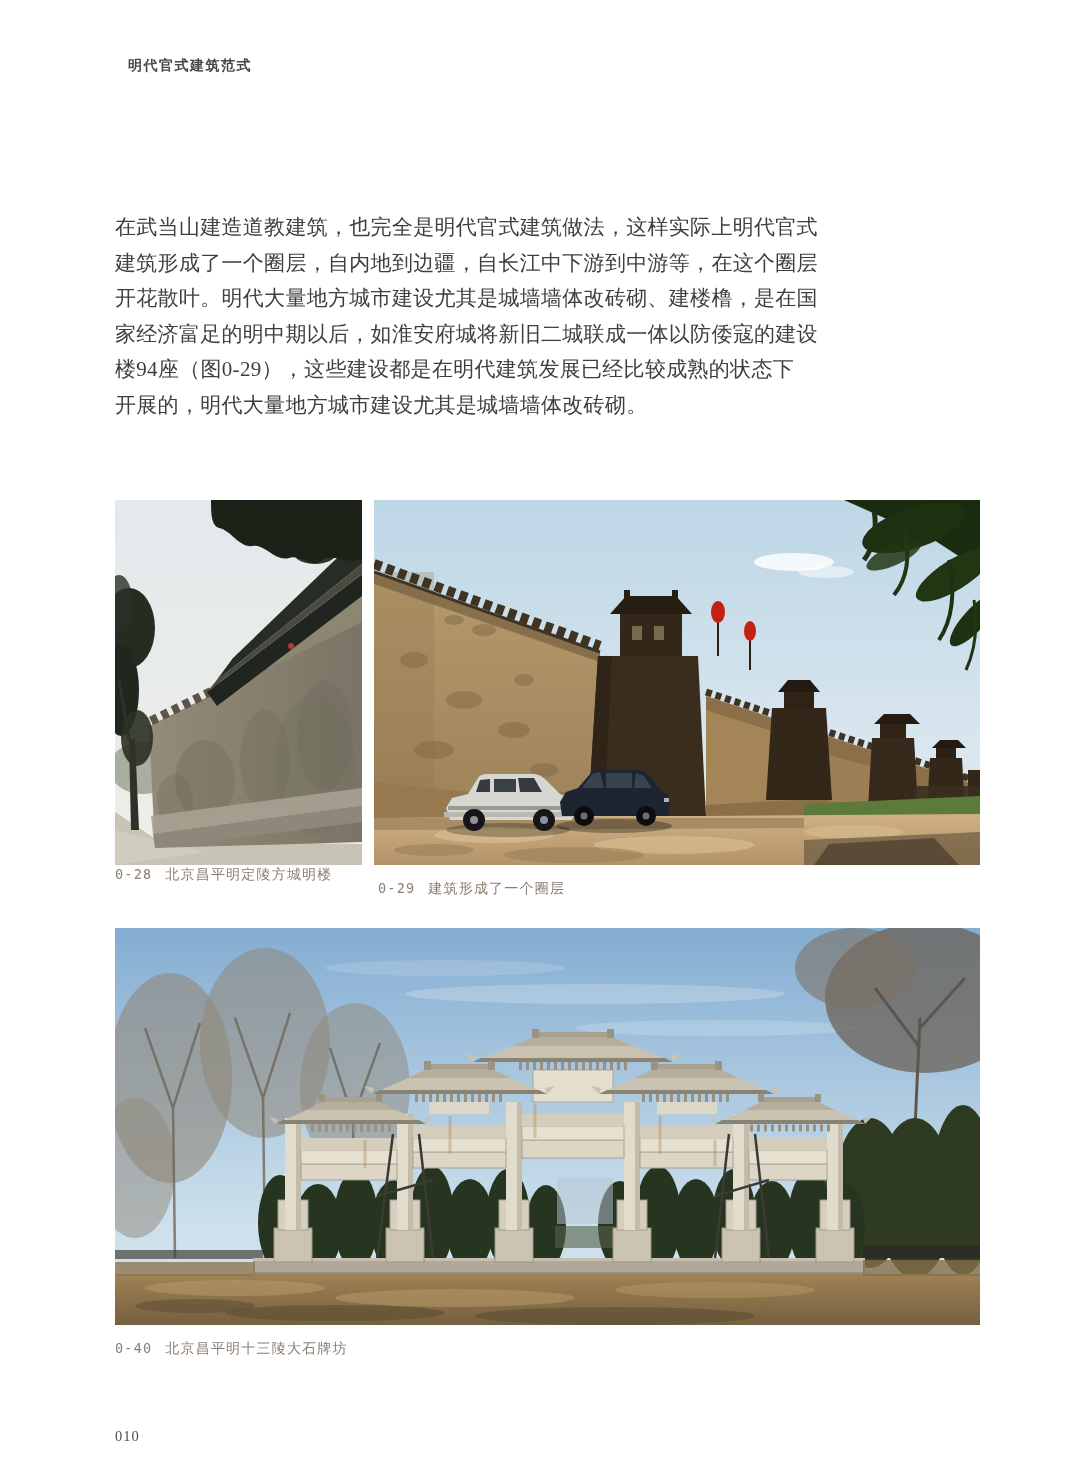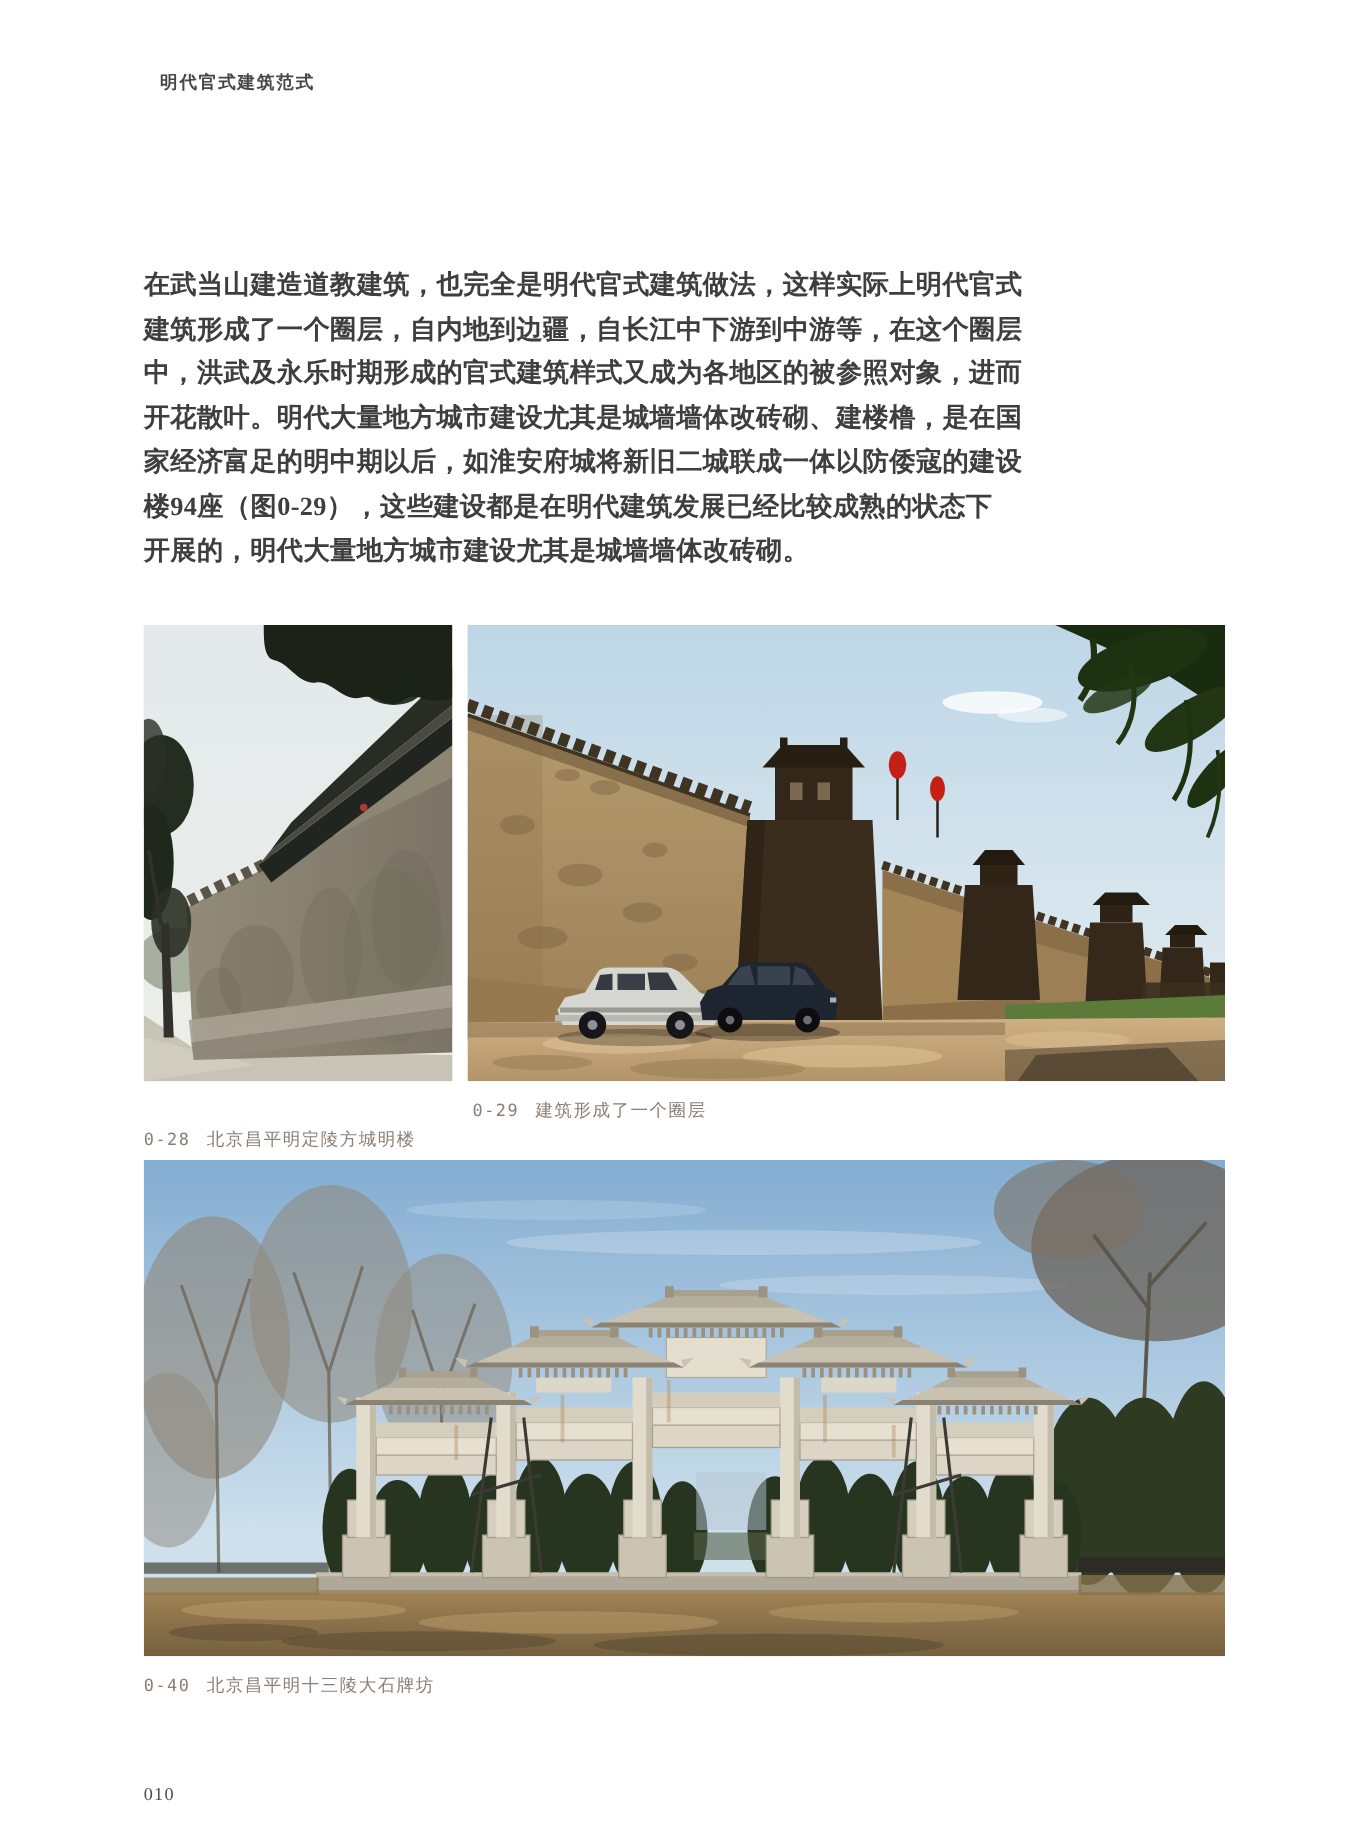--- a/index.html
+++ b/index.html
@@ -2,46 +2,45 @@
 <html><head>
 <meta charset="utf-8">
 <style>
   html,body{margin:0;padding:0;background:#ffffff;}
   .page{position:relative;width:1080px;height:1475px;background:#ffffff;overflow:hidden;
         font-family:"Liberation Serif","DejaVu Serif",serif;}
   .running-head{position:absolute;left:115px;top:57px;
         font-family:"Liberation Sans","DejaVu Sans",sans-serif;font-weight:bold;
         font-size:14px;letter-spacing:1.5px;color:#474747;padding-left:13px;}
   .para{position:absolute;left:115px;top:210px;font-size:21px;line-height:35.5px;
-        color:#3e3e3e;letter-spacing:0.3px;font-weight:bold;}
+        color:#3e3e3e;letter-spacing:0.3px;}
   .para .line{white-space:pre;height:35.5px;}
   .fig{position:absolute;overflow:hidden;background:#dfe5e6;}
   #fig28{left:115px;top:500px;width:247px;height:365px;}
   #fig29{left:374px;top:500px;width:606px;height:365px;}
   #fig30{left:115px;top:928px;width:865px;height:397px;}
   .fig svg{display:block;width:100%;height:100%;}
   .caption{position:absolute;font-size:14px;color:#8b7e72;letter-spacing:1.2px;}
   .cap-label{margin-right:13px;font-family:"DejaVu Sans Mono","Liberation Mono",monospace;font-size:13.5px;}
-  #cap28{left:115px;top:903px;text-align:right;}
+  #cap28{left:115px;top:866px;text-align:right;}
   #cap29{left:378px;top:880px;}
   #cap30{left:115px;top:1340px;}
   .page-number{position:absolute;left:115px;top:1386px;font-size:14.5px;color:#4c4c4c;
         letter-spacing:1px;font-family:"Liberation Serif","DejaVu Serif",serif;margin-top:42px;}
 </style>
 </head>
 <body>
 
 <div class="page">
 
   <div class="running-head">明代官式建筑范式</div>
 
   <div class="para">
     <div class="line">在武当山建造道教建筑，也完全是明代官式建筑做法，这样实际上明代官式</div>
     <div class="line">建筑形成了一个圈层，自内地到边疆，自长江中下游到中游等，在这个圈层</div>
-    <div class="line">中，洪武及永乐时期形成的官式建筑样式又成为各地区的被参照对象，进而</div>
     <div class="line">开花散叶。明代大量地方城市建设尤其是城墙墙体改砖砌、建楼橹，是在国</div>
     <div class="line">家经济富足的明中期以后，如淮安府城将新旧二城联成一体以防倭寇的建设</div>
     <div class="line">楼94座（图0-29），这些建设都是在明代建筑发展已经比较成熟的状态下</div>
     <div class="line">开展的，明代大量地方城市建设尤其是城墙墙体改砖砌。</div>
   </div>
 
   <div class="fig" id="fig28">
     <svg viewBox="0 0 247 365" preserveAspectRatio="none">
       <defs>
         <linearGradient id="sky1" x1="0" y1="0" x2="0" y2="1">

